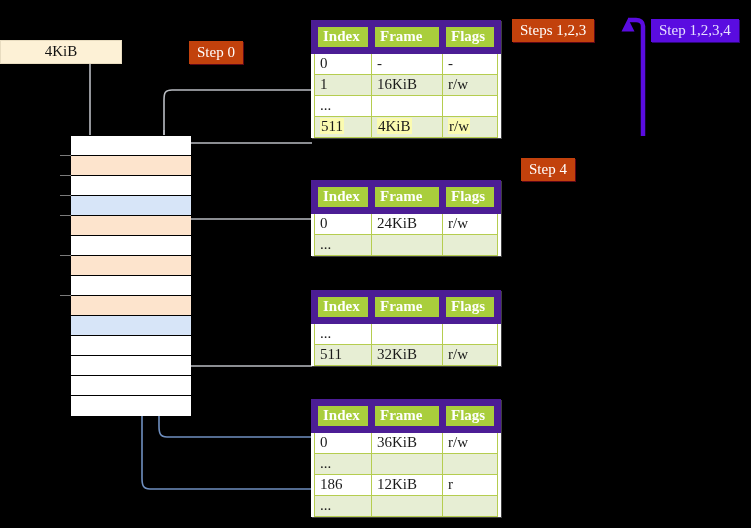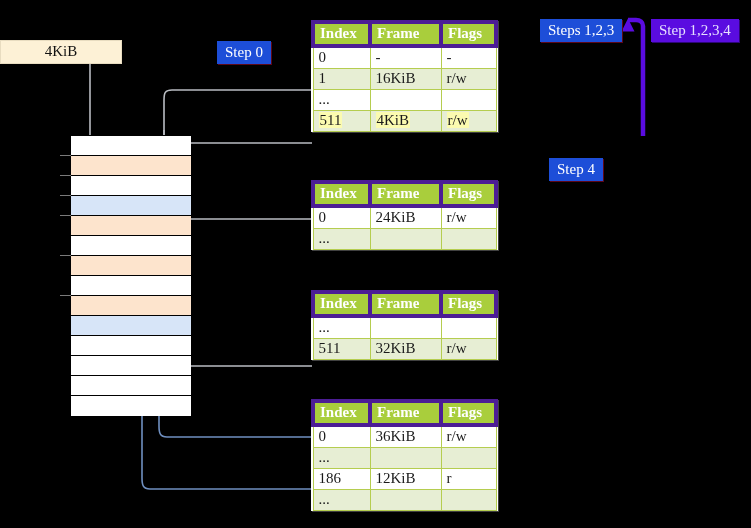--- a/index.html
+++ b/index.html
@@ -15,21 +15,21 @@
   
   .badge{
     position:absolute;
     color:#ffffff;
     font-size:15px;
     line-height:18px;
     padding:2px 8px 3px 8px;
     white-space:nowrap;
     font-family:"Liberation Serif", serif;
   }
-  .badge-red{background:#1d4ed8;box-shadow:1px 1px 0 #5d0617;margin-left:28px;}
+  .badge-red{background:#c2410c;box-shadow:1px 1px 0 #5d0617;}
   .badge-blue{background:#5a0ce0;color:#e6e0ff;box-shadow:1px 1px 0 #2d0677;}
 
   
   .kib-box{
     position:absolute;
     background:#fdf1d6;
     border:1px solid #e8dcc0;
     color:#111;
     font-size:15px;
     text-align:center;
@@ -51,21 +51,21 @@
     text-align:left;
     height:20px;
     box-sizing:border-box;
     vertical-align:middle;
     font-weight:normal;
   }
   .ptable th{
     background:#a9ce3c;
     color:#ffffff;
     font-weight:bold;
-    border:4px solid #4c1d95;
+    border:7px solid #4c1d95;
     font-size:15px;
   }
   .ptable tr.alt td{background:#e7eed4;}
   .ptable tr.plain td{background:#ffffff;}
   .col-index{width:57px;}
   .col-frame{width:71px;}
   .col-flags{width:55px;}
   .hl{background:#fbfbb0;padding:0 1px;}
 
   

